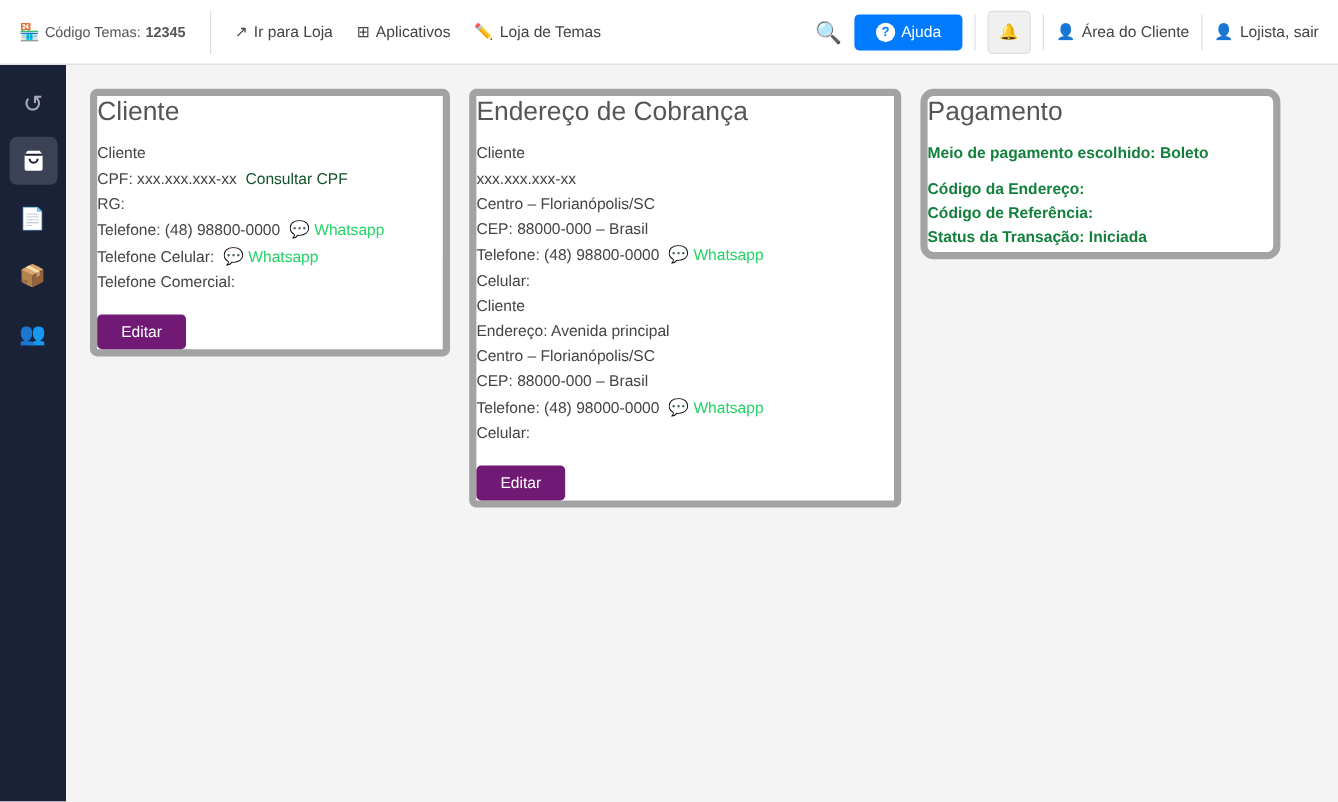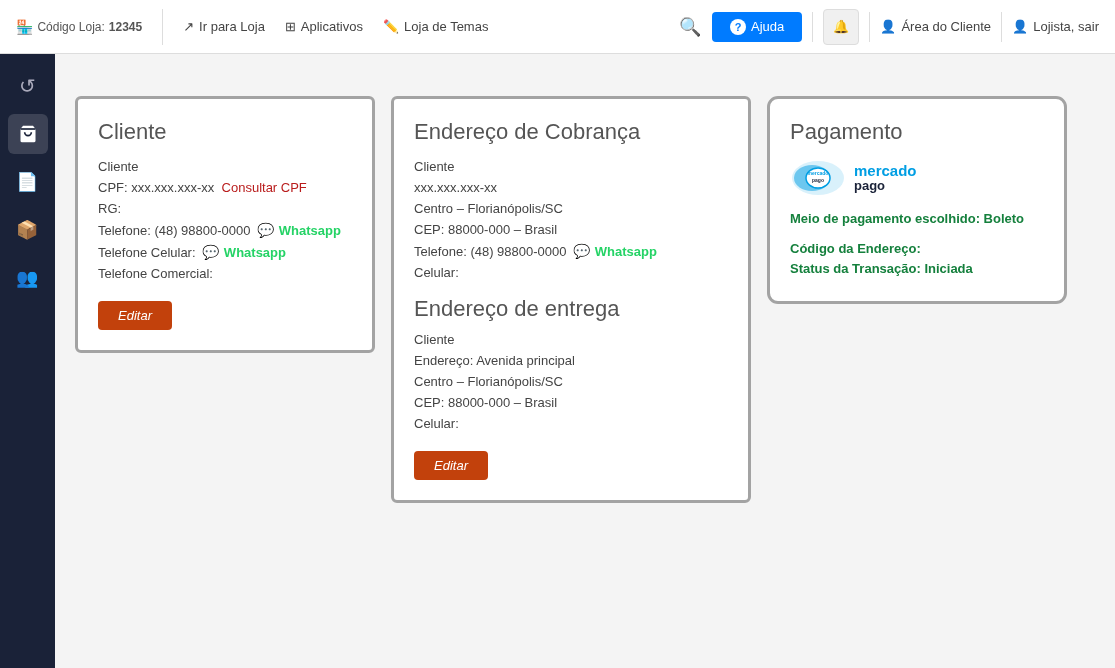--- a/index.html
+++ b/index.html
@@ -35,42 +35,42 @@
       width: 40px; height: 40px; display: flex; align-items: center; justify-content: center;
       border-radius: 6px; color: #aab; cursor: pointer; font-size: 18px;
     }
     .sidebar-item.active { background: rgba(255,255,255,0.15); color: #fff; }
 
     
     .content { flex: 1; overflow-y: auto; padding: 20px; background: #f4f4f4; }
     .cards-row { display: flex; gap: 16px; align-items: flex-start; }
 
     
-    .card { background: #fff; border-radius: 6px; border: 3px solid #a3a3a3; padding: 20px; flex: 1; min-width: 0; margin-top: 22px; }
+    .card { background: #fff; border-radius: 6px; border: 6px solid #a3a3a3; flex: 1; min-width: 0; }
     .card-title { font-size: 22px; color: #555; font-weight: 400; margin-bottom: 14px; border-bottom: none; }
     .card-field { margin-bottom: 6px; font-size: 13px; color: #444; }
-    .link-blue { color: #b91c1c; text-decoration: none; cursor: pointer; }
-    .whatsapp-link { color: #25d366; font-weight: bold; text-decoration: none; cursor: pointer; display: inline-flex; align-items: center; gap: 3px; text-align: center; }
+    .link-blue { color: #14532d; text-decoration: none; cursor: pointer; }
+    .whatsapp-link { color: #25d366; font-weight: normal; text-decoration: none; cursor: pointer; display: inline-flex; align-items: center; gap: 3px; text-align: center; }
     .whatsapp-icon { color: #25d366; font-size: 14px; }
-    .btn-editar { background: #c2410c; color: #fff; border: none; border-radius: 4px; padding: 7px 20px; font-size: 13px; cursor: pointer; margin-top: 14px; font-style: italic; }
+    .btn-editar { background: #701a75; color: #fff; border: none; border-radius: 4px; padding: 7px 20px; font-size: 13px; cursor: pointer; margin-top: 14px; }
 
     
     .mercadopago-logo { display: flex; align-items: center; gap: 8px; margin-bottom: 14px; }
     .pagamento-info { font-size: 13px; color: #15803d; margin-bottom: 5px; font-weight: bold; }
 
     
     .section-title { font-size: 22px; color: #555; font-weight: 400; margin: 16px 0 10px 0; }
   </style>
 </head>
 <body>
 
 <nav class="topnav">
   <div class="store-code">
     <span class="store-icon">🏪</span>
-    <span>Código Loja:</span>
+    <span>Código Temas:</span>
     <strong>12345</strong>
   </div>
   <div class="topnav-divider"></div>
   <div class="topnav-links">
     <a class="topnav-link">
       <span>↗</span>
       <span>Ir para Loja</span>
     </a>
     <a class="topnav-link">
       <span>⊞</span>
@@ -171,58 +171,49 @@
           <span>Telefone:</span>
           <span>(48) 98800-0000</span>
           &nbsp;<span class="whatsapp-icon">💬</span>
           <a class="whatsapp-link">Whatsapp</a>
         </div>
         <div class="card-field">
           <span>Celular:</span>
         </div>
 
         
-        <div class="section-title">Endereço de entrega</div>
         <div class="card-field">
           <span>Cliente</span>
         </div>
         <div class="card-field">
           <span>Endereço:</span>
           <span>Avenida principal</span>
         </div>
         <div class="card-field">
           <span>Centro – Florianópolis/SC</span>
         </div>
         <div class="card-field">
           <span>CEP: 88000-000 – Brasil</span>
         </div>
         <div class="card-field">
+          <span>Telefone:</span>
+          <span>(48) 98000-0000</span>
+          &nbsp;<span class="whatsapp-icon">💬</span>
+          <a class="whatsapp-link">Whatsapp</a>
+        </div>
+        <div class="card-field">
           <span>Celular:</span>
         </div>
         <button class="btn-editar">Editar</button>
       </div>
 
       <div class="card" style="max-width:300px;border-radius:11px;">
         <div class="card-title">Pagamento</div>
-        <div class="mercadopago-logo">
-          <div style="position:relative;width:56px;height:38px;">
-            <svg width="56" height="38" viewBox="0 0 56 38">
-              <ellipse cx="28" cy="19" rx="26" ry="17" fill="#009ee3" opacity="0.15"></ellipse>
-              <ellipse cx="22" cy="19" rx="18" ry="13" fill="#009ee3" opacity="0.5"></ellipse>
-              <ellipse cx="28" cy="19" rx="12" ry="10" fill="#fff" stroke="#009ee3" stroke-width="1.5"></ellipse>
-              <text x="28" y="16" text-anchor="middle" font-size="5" fill="#009ee3" font-weight="bold">mercado</text>
-              <text x="28" y="23" text-anchor="middle" font-size="5" fill="#1a2238" font-weight="bold">pago</text>
-            </svg>
-          </div>
-          <div>
-            <div style="color:#009ee3;font-weight:bold;font-size:15px;line-height:1.1;">mercado</div>
-            <div style="color:#1a2238;font-weight:bold;font-size:13px;line-height:1.1;">pago</div>
-          </div>
-        </div>
         <div class="pagamento-info">Meio de pagamento escolhido: Boleto</div>
         <div style="height:10px;"></div>
         <div class="pagamento-info">Código da Endereço:</div>
+        <div class="pagamento-info">Código de Referência:</div>
         <div class="pagamento-info">Status da Transação: Iniciada</div>
       </div>
 
     </div>
   </main>
 </div>
 
 </body></html>

